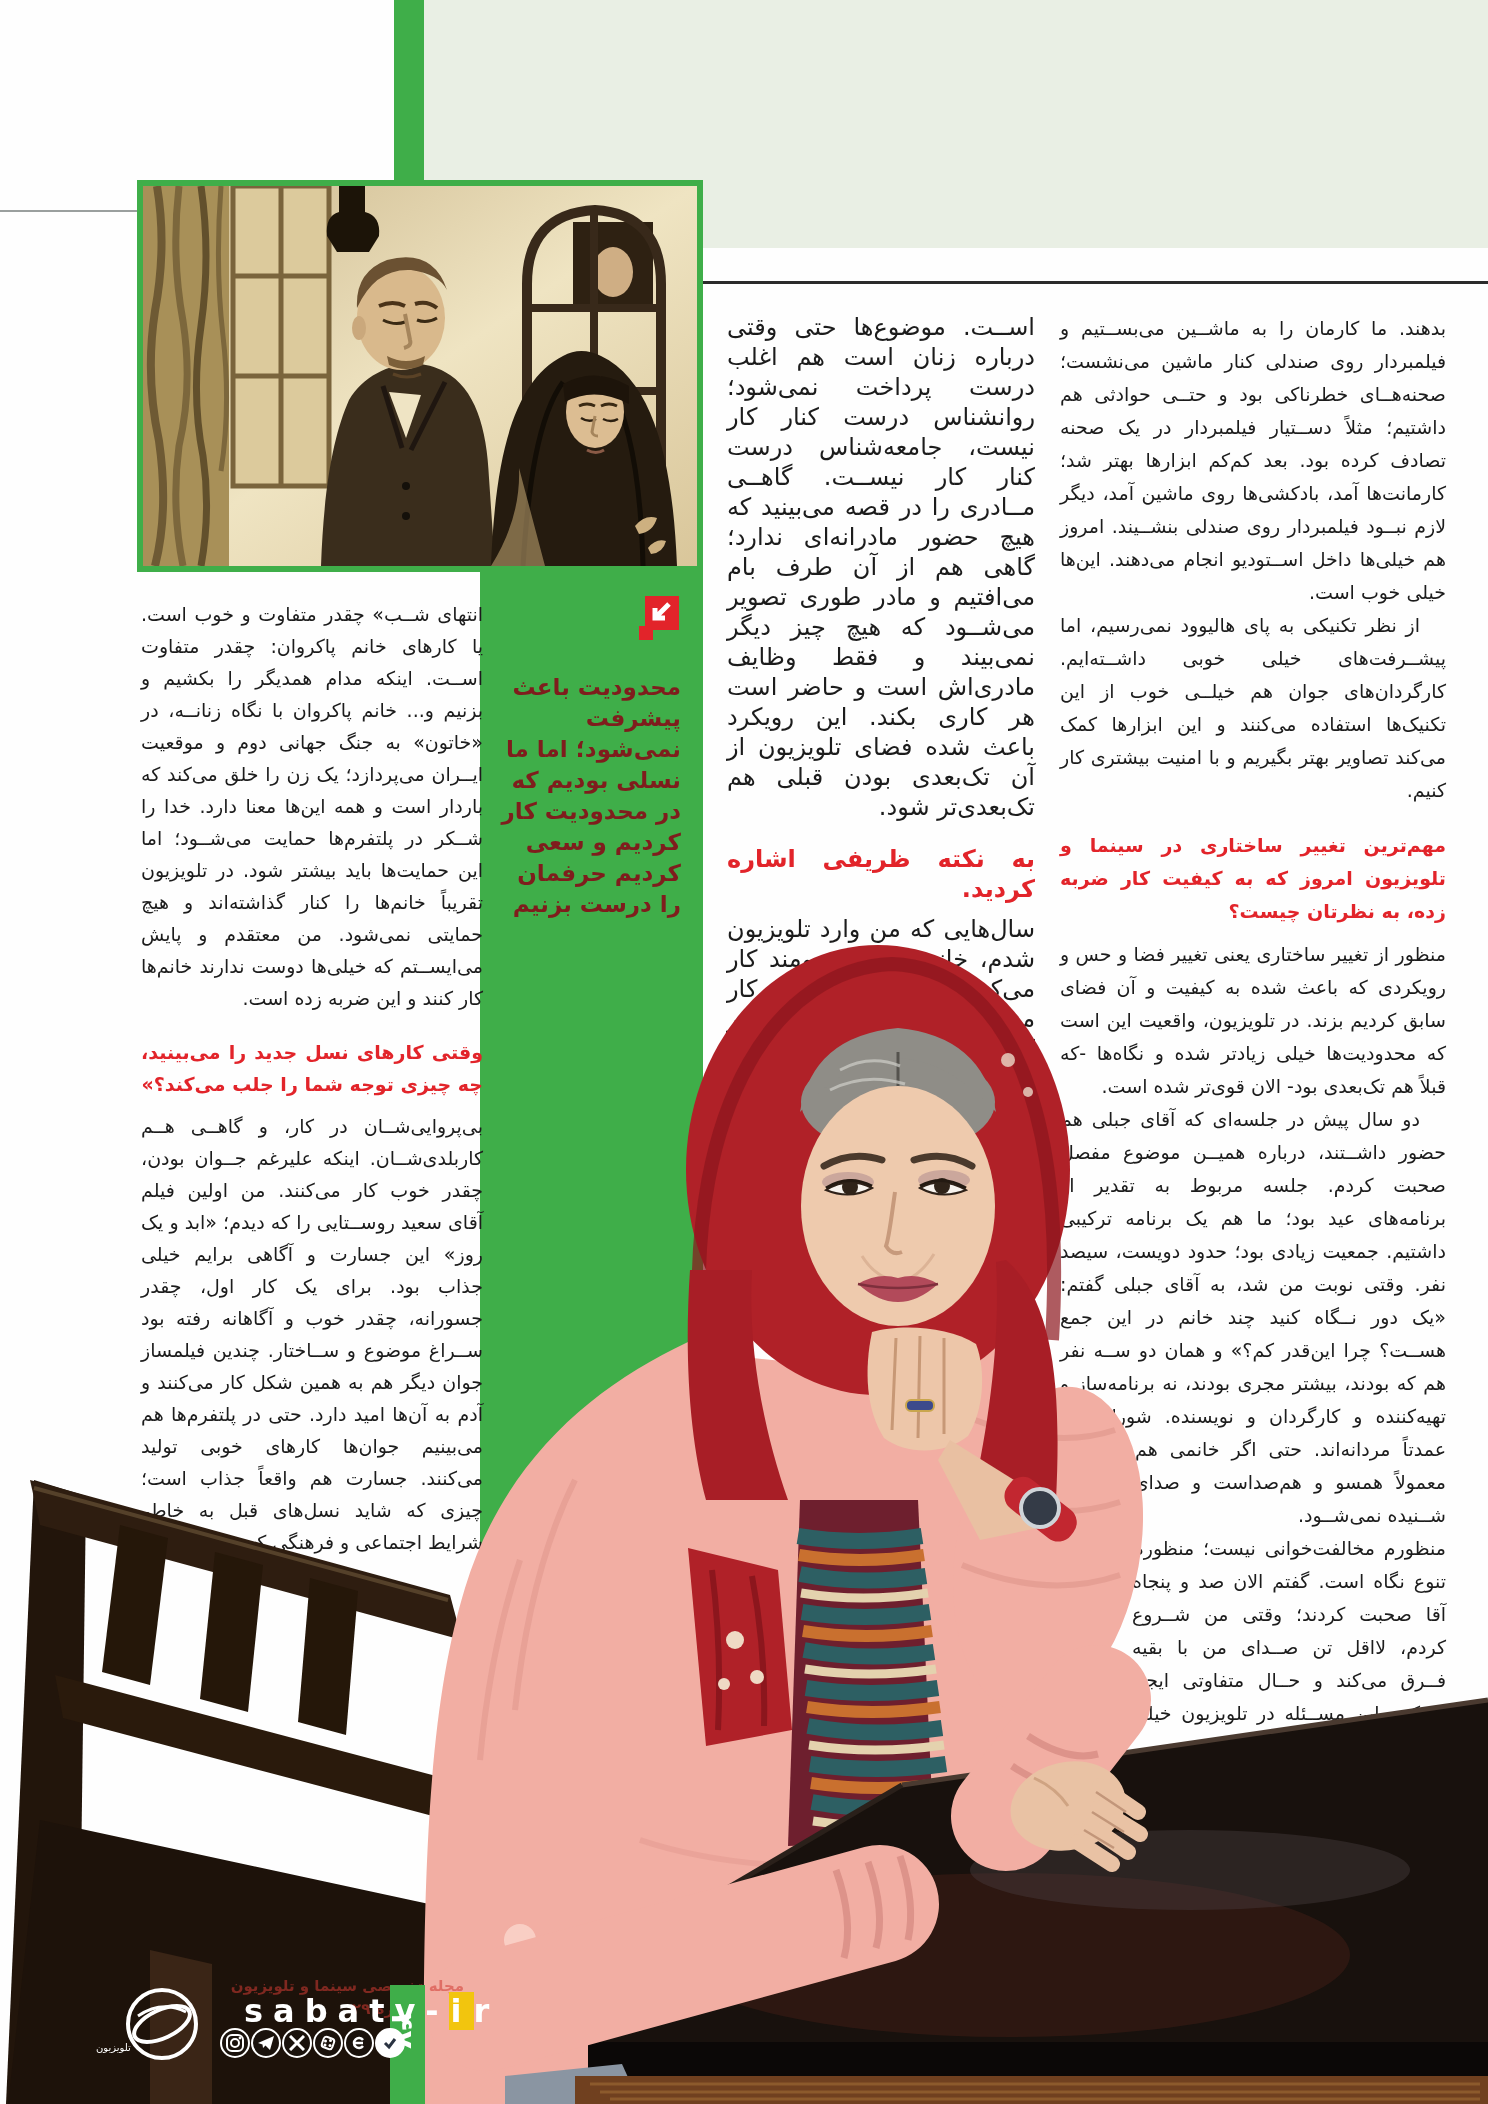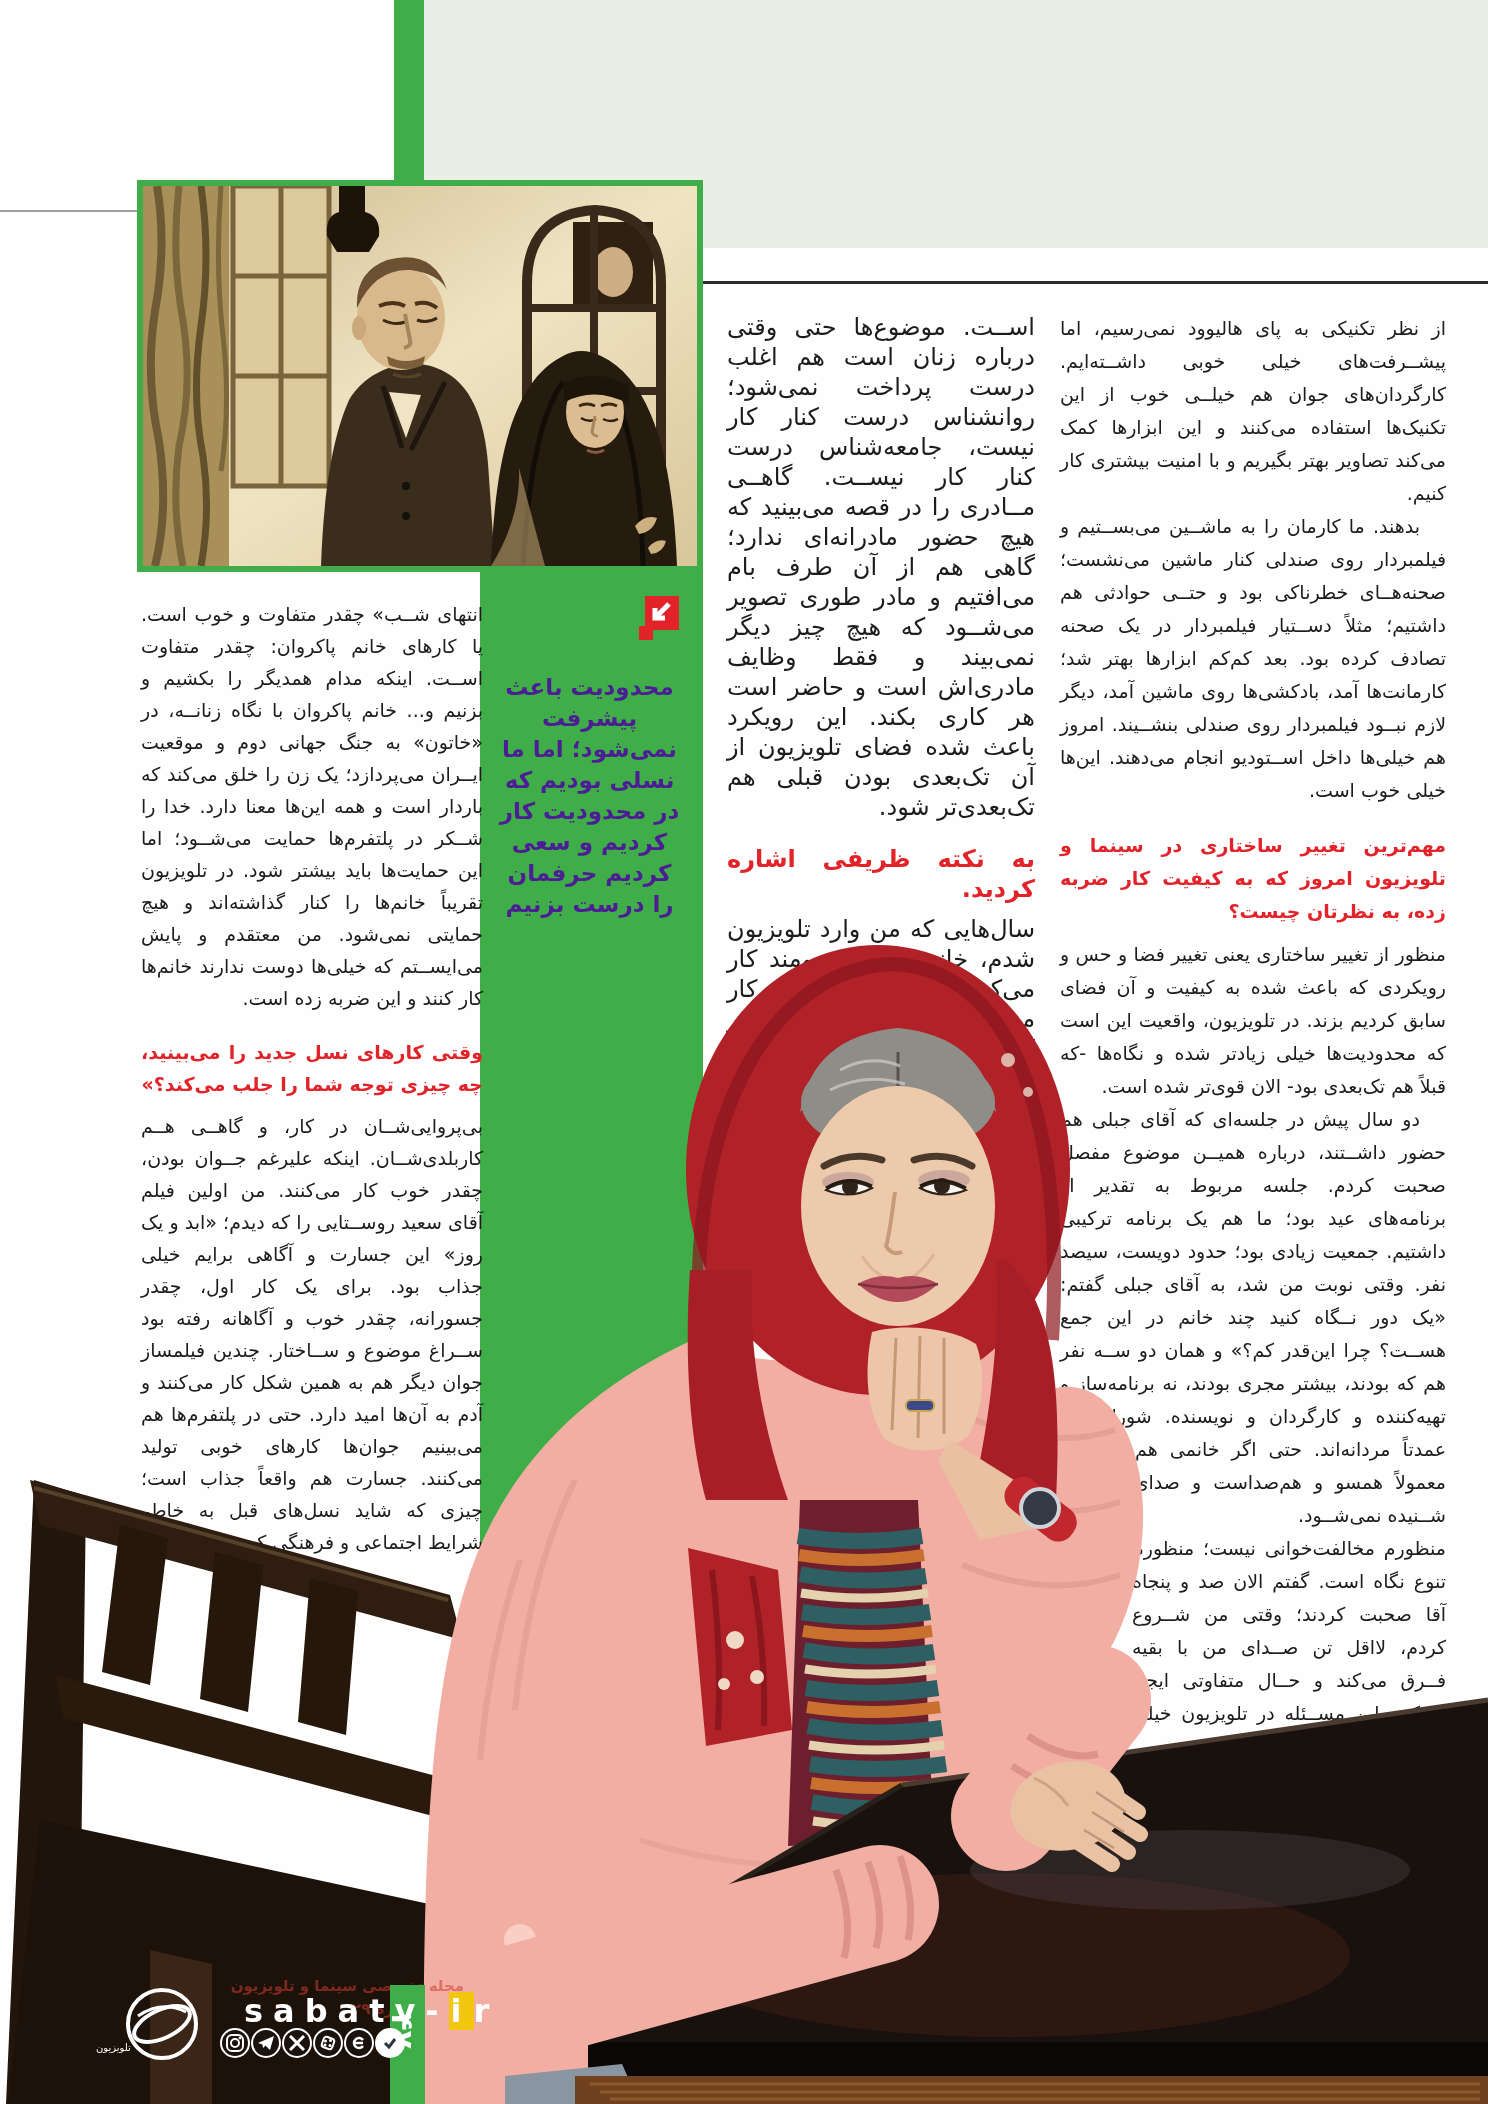--- a/index.html
+++ b/index.html
@@ -9,22 +9,22 @@
   .pale-green{position:absolute;left:424px;top:0;width:1064px;height:248px;background:#e9efe4;}
   .green-top-bar{position:absolute;left:394px;top:0;width:30px;height:188px;background:#3fae49;}
   .rule-thin{position:absolute;left:0;top:210px;width:137px;height:2px;background:#9a9f9e;}
   .rule-dark{position:absolute;left:703px;top:281px;width:785px;height:3px;background:#2b2b2b;}
   .photo-frame{position:absolute;left:137px;top:180px;width:566px;height:392px;
                border:6px solid #3fae49;box-sizing:border-box;background:#e6d7b0;}
   .photo-frame svg{display:block;width:100%;height:100%;}
   
   .green-panel{position:absolute;left:480px;top:572px;width:223px;height:1068px;background:#3fae49;}
   .quote-icon{position:absolute;top:24px;right:24px;width:40px;height:46px;}
-  .pull-quote{position:absolute;top:100px;right:22px;left:18px;direction:rtl;text-align:center;
-              color:#4c1d95;font-weight:bold;font-size:23px;line-height:31px;}
+  .pull-quote{position:absolute;top:100px;right:22px;left:18px;direction:rtl;text-align:right;
+              color:#7f1d1d;font-weight:bold;font-size:23px;line-height:31px;}
   
   .col{position:absolute;direction:rtl;text-align:justify;color:#1c1c1c;}
   .col-right{left:1060px;top:312px;width:386px;font-size:19px;line-height:33px;}
   .col-mid{left:727px;top:312px;width:308px;font-size:24px;line-height:30px;}
   .col-left{left:104px;top:598px;width:342px;font-size:19px;line-height:32px;margin-left:37px;}
   .blk-p{margin:0;}
   .blk-p + .blk-p{text-indent:26px;}
   .blk-q{margin:22px 0 10px 0;color:#e2242a;font-weight:bold;}
   .tail{margin-left:72px;}
   
@@ -129,22 +129,22 @@
         <rect x="6" y="0" width="34" height="34" fill="#e2242a"></rect>
         <rect x="0" y="30" width="14" height="14" fill="#e2242a"></rect>
         <path d="M30 8 L16 22 M16 12 v10 h10" stroke="#ffffff" stroke-width="5" fill="none"></path>
       </svg>
     </div>
     <div class="pull-quote">محدودیت باعث پیشرفت نمی‌شود؛ اما ما نسلی بودیم که در محدودیت کار کردیم و سعی کردیم حرفمان را درست بزنیم</div>
   </div>
 
   <div class="col col-right">
     <div>
+        <div class="blk-p">بدهند. ما کارمان را به ماشــین می‌بســتیم و فیلمبردار روی صندلی کنار ماشین می‌نشست؛ صحنه‌هــای خطرناکی بود و حتــی حوادثی هم داشتیم؛ مثلاً دســتیار فیلمبردار در یک صحنه تصادف کرده بود. بعد کم‌کم ابزارها بهتر شد؛ کارمانت‌ها آمد، بادکشی‌ها روی ماشین آمد، دیگر لازم نبــود فیلمبردار روی صندلی بنشــیند. امروز هم خیلی‌ها داخل اســتودیو انجام می‌دهند. این‌ها خیلی خوب است.</div>
         <div class="blk-p">از نظر تکنیکی به پای هالیوود نمی‌رسیم، اما پیشــرفت‌های خیلی خوبی داشــته‌ایم. کارگردان‌های جوان هم خیلــی خوب از این تکنیک‌ها استفاده می‌کنند و این ابزارها کمک می‌کند تصاویر بهتر بگیریم و با امنیت بیشتری کار کنیم.</div>
-        <div class="blk-p">بدهند. ما کارمان را به ماشــین می‌بســتیم و فیلمبردار روی صندلی کنار ماشین می‌نشست؛ صحنه‌هــای خطرناکی بود و حتــی حوادثی هم داشتیم؛ مثلاً دســتیار فیلمبردار در یک صحنه تصادف کرده بود. بعد کم‌کم ابزارها بهتر شد؛ کارمانت‌ها آمد، بادکشی‌ها روی ماشین آمد، دیگر لازم نبــود فیلمبردار روی صندلی بنشــیند. امروز هم خیلی‌ها داخل اســتودیو انجام می‌دهند. این‌ها خیلی خوب است.</div>
         <div class="blk-q">مهم‌ترین تغییر ساختاری در سینما و تلویزیون امروز که به کیفیت کار ضربه زده، به نظرتان چیست؟</div>
         <div class="blk-p">منظور از تغییر ساختاری یعنی تغییر فضا و حس و رویکردی که باعث شده به کیفیت و آن فضای سابق کردیم بزند. در تلویزیون، واقعیت این است که محدودیت‌ها خیلی زیادتر شده و نگاه‌ها -که قبلاً هم تک‌بعدی بود- الان قوی‌تر شده است.</div>
         <div class="blk-p">دو سال پیش در جلسه‌ای که آقای جبلی هم حضور داشــتند، درباره همیــن موضوع مفصل صحبت کردم. جلسه مربوط به تقدیر از برنامه‌های عید بود؛ ما هم یک برنامه ترکیبی داشتیم. جمعیت زیادی بود؛ حدود دویست، سیصد نفر. وقتی نوبت من شد، به آقای جبلی گفتم: «یک دور نــگاه کنید چند خانم در این جمع هســت؟ چرا این‌قدر کم؟» و همان دو ســه نفر هم که بودند، بیشتر مجری بودند، نه برنامه‌ساز و تهیه‌کننده و کارگردان و نویسنده. شوراها هم عمدتاً مردانه‌اند. حتی اگر خانمی هم هســت، معمولاً همسو و هم‌صداست و صدای متفاوتی شــنیده نمی‌شــود.</div>
       </div>
     <div class="tail">
         <div class="blk-p">منظورم مخالفت‌خوانی نیست؛ منظورم تنوع نگاه است. گفتم الان صد و پنجاه آقا صحبت کردند؛ وقتی من شــروع کردم، لااقل تن صــدای من با بقیه فــرق می‌کند و حــال متفاوتی ایجاد می‌کند. این مســئله در تلویزیون خیلی پررنگ است: نگاه کاملاً مردانه</div>
       </div>
   </div>
   <div class="col col-mid">
       <div class="blk-p">اســت. موضوع‌ها حتی وقتی درباره زنان است هم اغلب درست پرداخت نمی‌شود؛ روانشناس درست کنار کار نیست، جامعه‌شناس درست کنار کار نیســت. گاهــی مــادری را در قصه می‌بینید که هیچ حضور مادرانه‌ای ندارد؛ گاهی هم از آن طرف بام می‌افتیم و مادر طوری تصویر می‌شــود که هیچ چیز دیگر نمی‌بیند و فقط وظایف مادری‌اش است و حاضر است هر کاری بکند. این رویکرد باعث شده فضای تلویزیون از آن تک‌بعدی بودن قبلی هم تک‌بعدی‌تر شود.</div>

